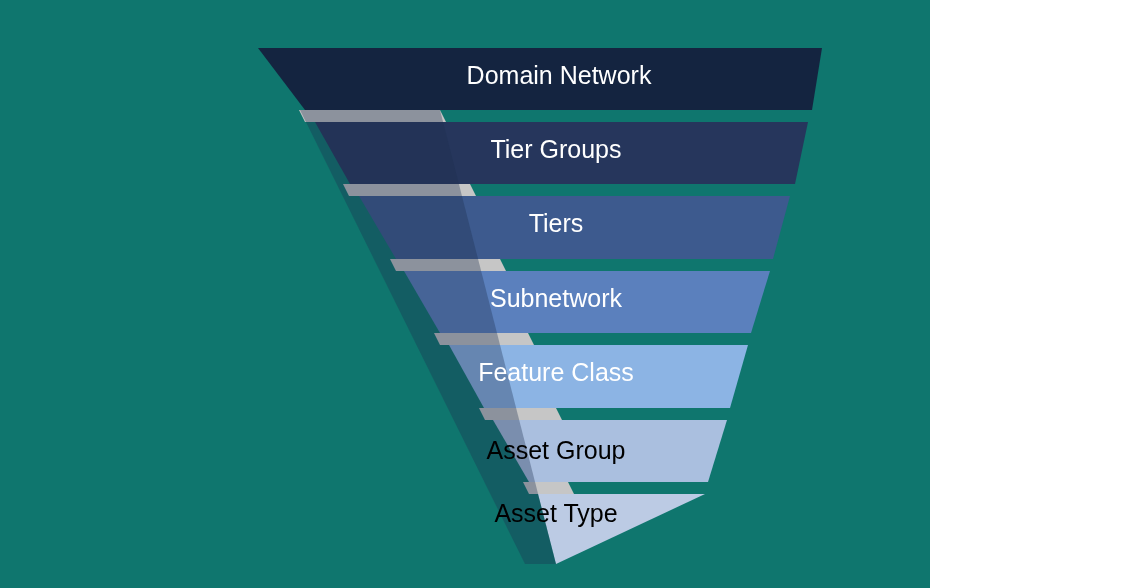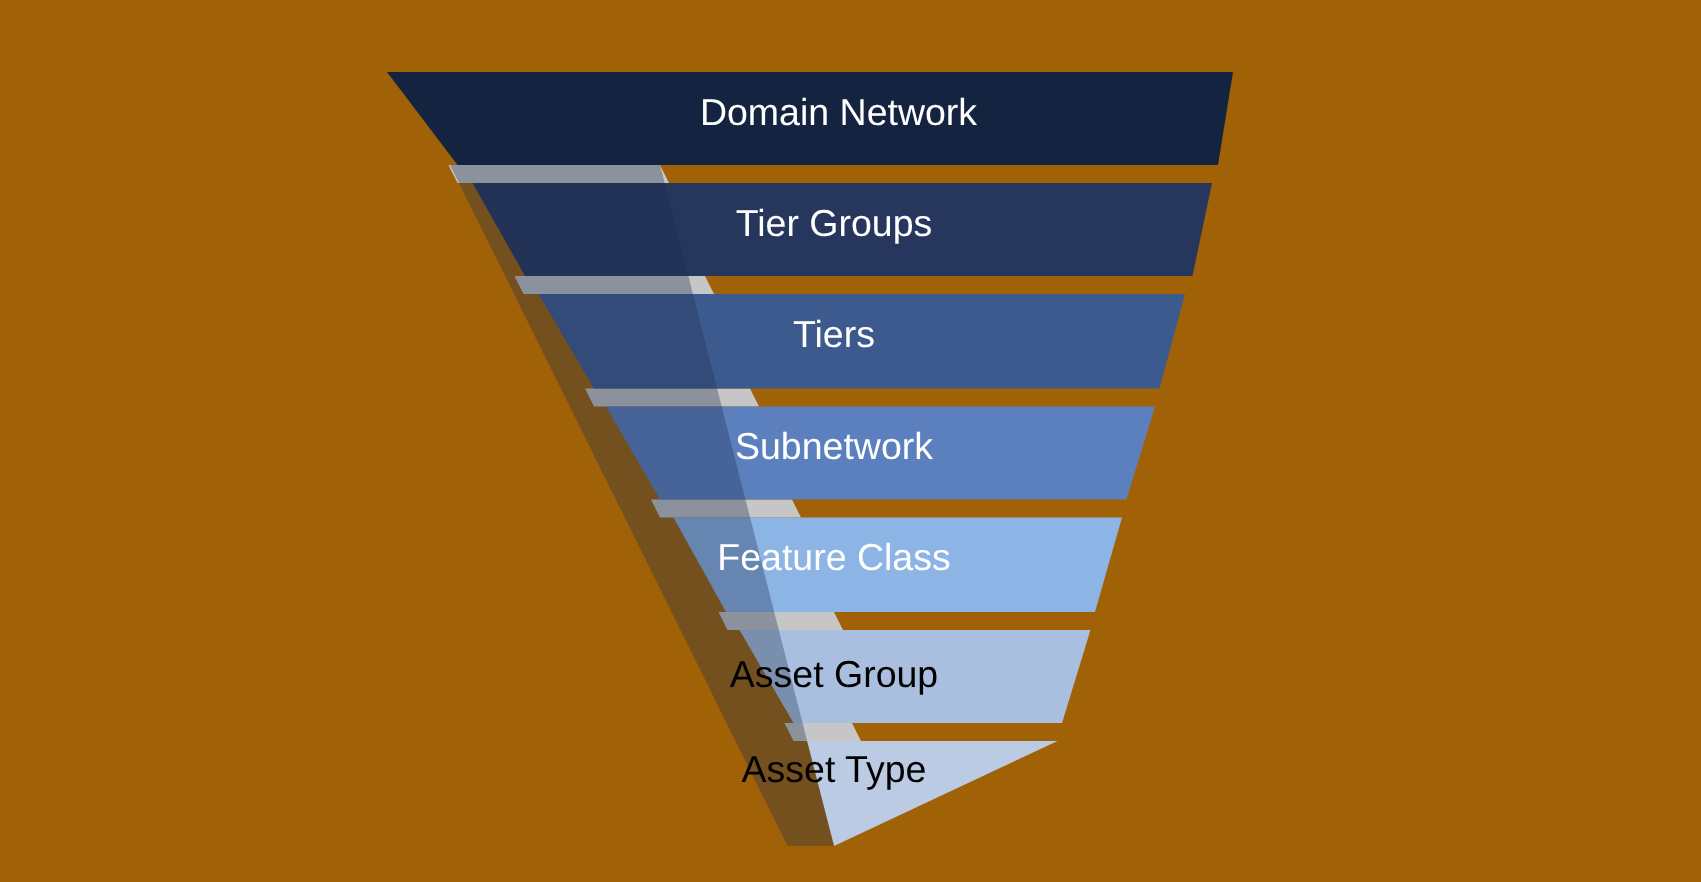--- a/index.html
+++ b/index.html
@@ -8,23 +8,24 @@
     background: #ffffff;
   }
   body {
     width: 1134px;
     height: 588px;
     font-family: "Liberation Sans", sans-serif;
     overflow: hidden;
   }
   #funnel-root {
     position: relative;
-    width: 1134px;
+    width: 918px;
     height: 588px;
-    background: #a16207;
+    background: #0f766e;
+    padding-left: 12px;
   }
   #funnel-svg {
     position: absolute;
     left: 0;
     top: 0;
     width: 1134px;
     height: 588px;
     display: block;
   }
   .funnel-label {

